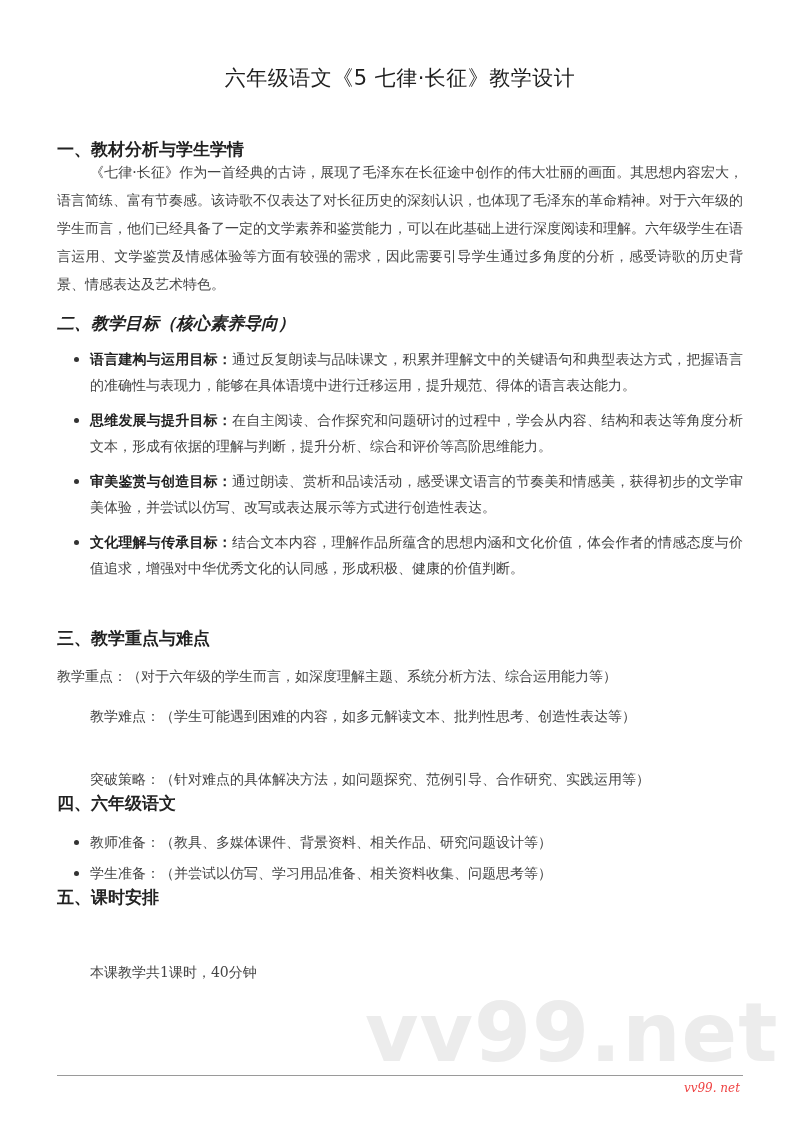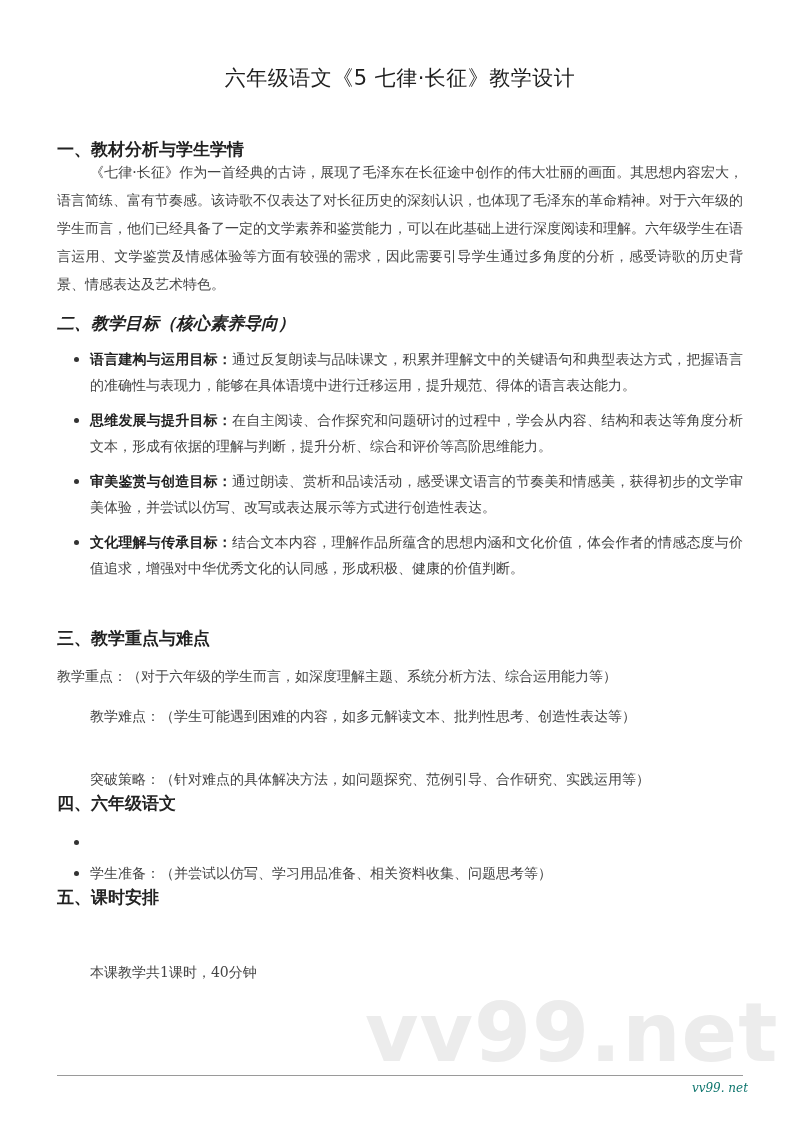--- a/index.html
+++ b/index.html
@@ -37,23 +37,23 @@
     font-weight: bold; color: #222;
   }
   .line-text { position: absolute; font-size: 14px; line-height: 20px; color: #444; white-space: nowrap; }
   .watermark {
     position: absolute; left: 365px; top: 985px;
     font-family: "DejaVu Sans", "Liberation Sans", sans-serif;
     font-size: 82px; font-weight: bold; color: #ececec; letter-spacing: 1px;
   }
   .footer-rule { position: absolute; left: 57px; top: 1075px; width: 686px; height: 1px; background: #9a9a9a; }
   .footer-text {
-    position: absolute; right: 52px; top: 1081px;
+    position: absolute; right: 60px; top: 1081px;
     font-family: "DejaVu Serif", "Liberation Serif", serif;
-    font-style: italic; font-size: 12px; color: #0f766e;
+    font-style: italic; font-size: 12px; color: #ef4444;
   }
 </style>
 </head>
 <body>
 
 <div class="page">
 
   <div class="title">六年级语文《5 七律·长征》教学设计</div>
 
   <div class="h2" style="top:138px;">一、教材分析与学生学情</div>
@@ -80,20 +80,21 @@
   </ul>
 
   <div class="h2" style="top:627px;">三、教学重点与难点</div>
   <div class="line-text" style="left:57px; top:666px;">教学重点：（对于六年级的学生而言，如深度理解主题、系统分析方法、综合运用能力等）</div>
   <div class="line-text" style="left:90px; top:706px;">教学难点：（学生可能遇到困难的内容，如多元解读文本、批判性思考、创造性表达等）</div>
   <div class="line-text" style="left:90px; top:740px;margin-top:29px;">突破策略：（针对难点的具体解决方法，如问题探究、范例引导、合作研究、实践运用等）</div>
 
   <div class="h2" style="top:792px;">四、六年级语文</div>
   <div class="line-text" style="left:70px; top:832px; padding-left:20px;">
     <span class="bullet-dot" style="top:8px;"></span>
+    <span>教师准备：（教具、多媒体课件、背景资料、相关作品、研究问题设计等）</span>
   </div>
   <div class="line-text" style="left:70px; top:863px; padding-left:20px;">
     <span class="bullet-dot" style="top:8px;"></span>
     <span>学生准备：（并尝试以仿写、学习用品准备、相关资料收集、问题思考等）</span>
   </div>
 
   <div class="h2" style="top:886px;text-align:center;">五、课时安排</div>
   <div class="line-text" style="left:90px; top:962px;">本课教学共1课时，40分钟</div>
 
   <div class="watermark">vv99.net</div>

